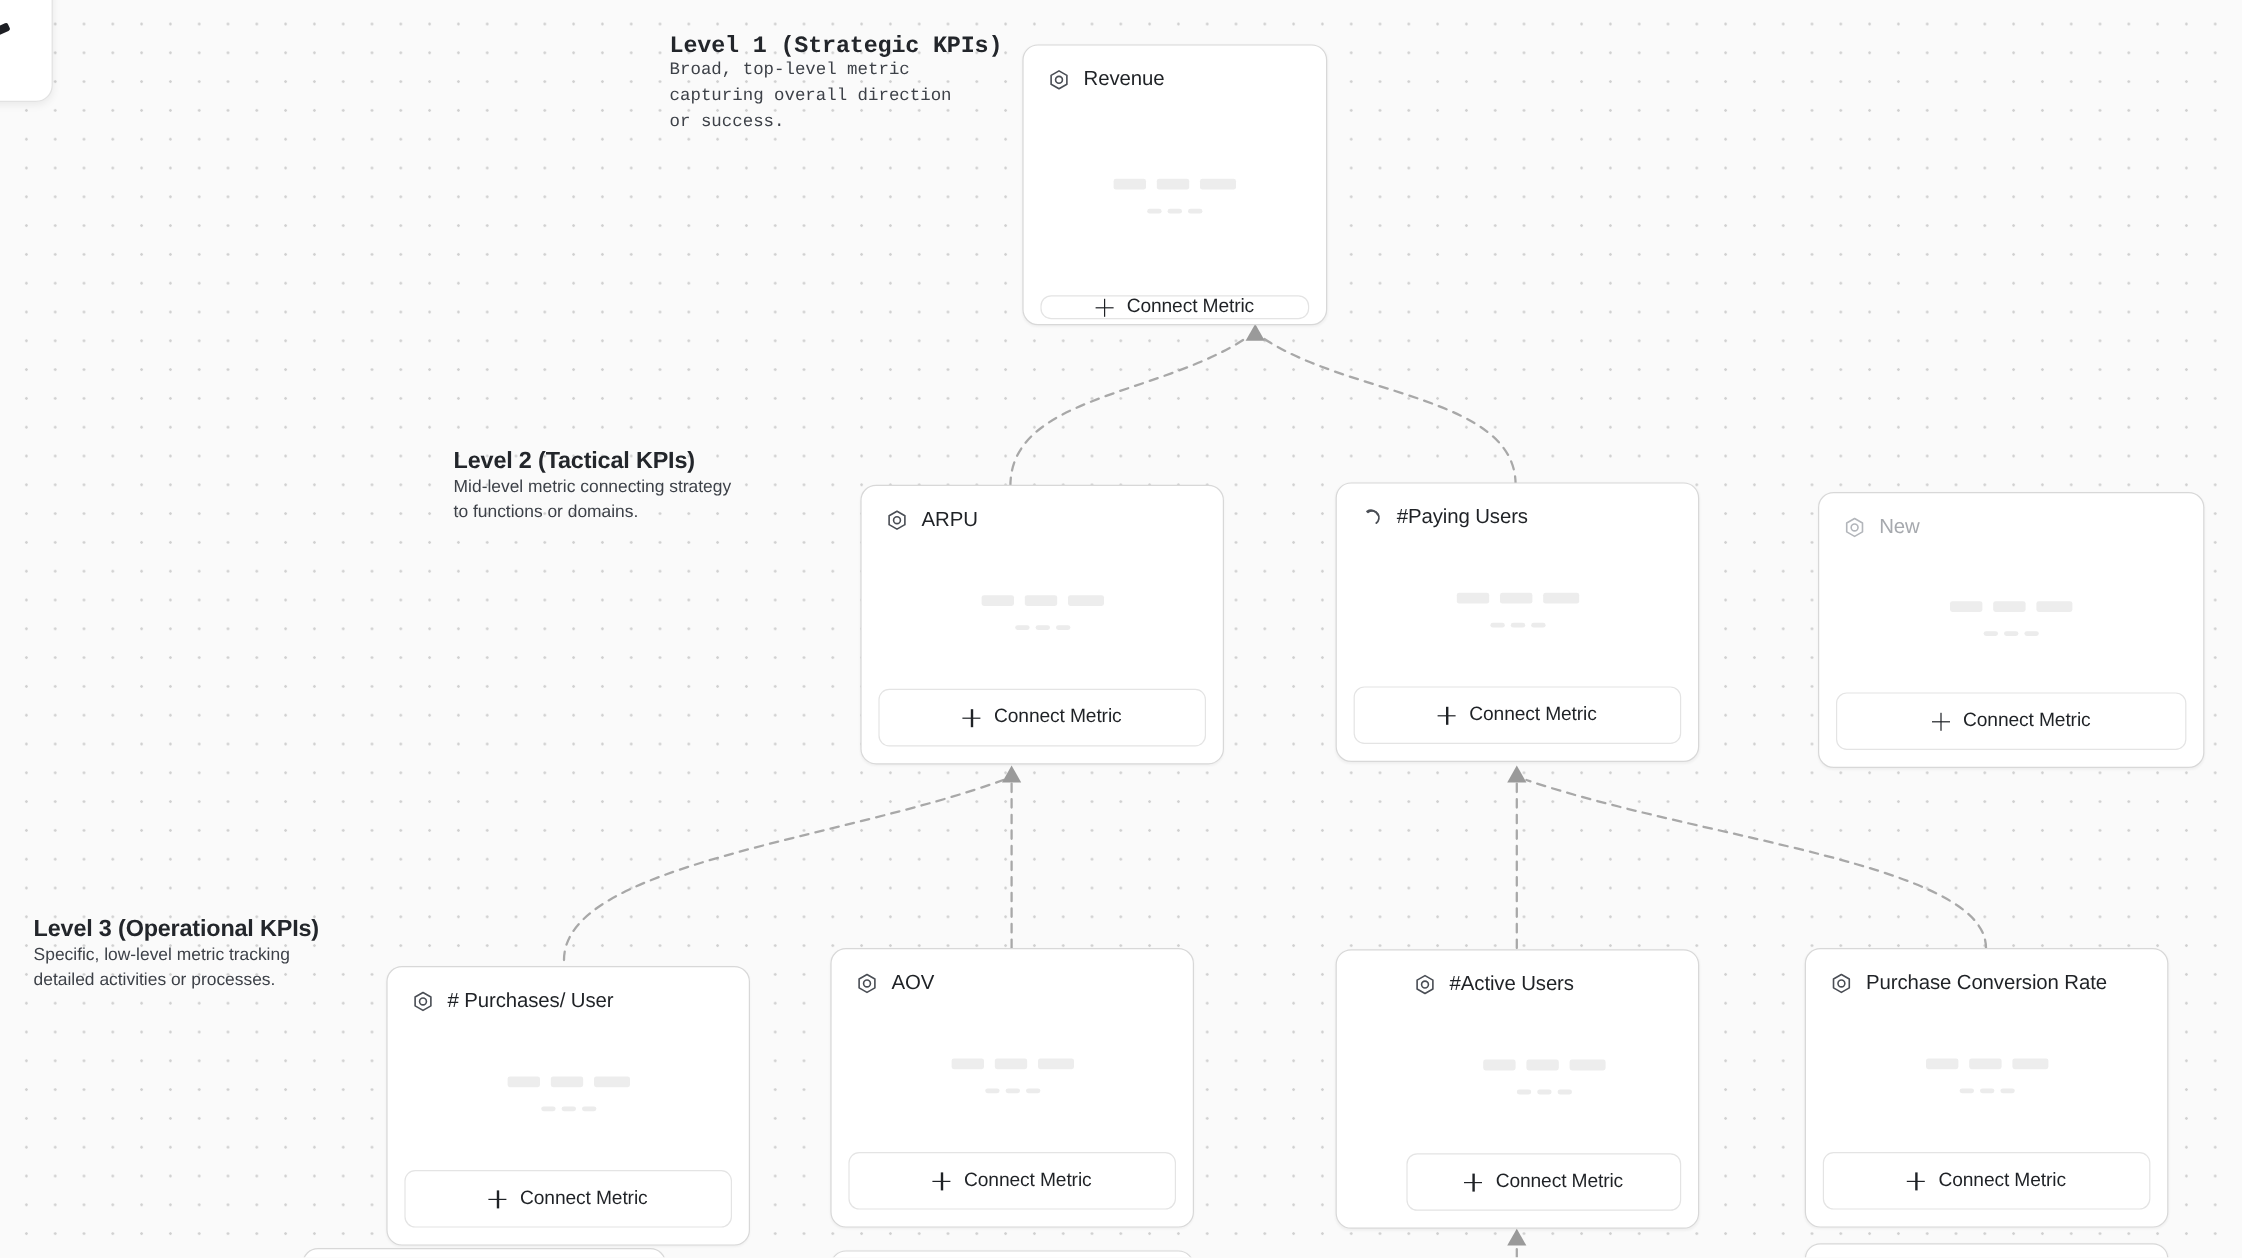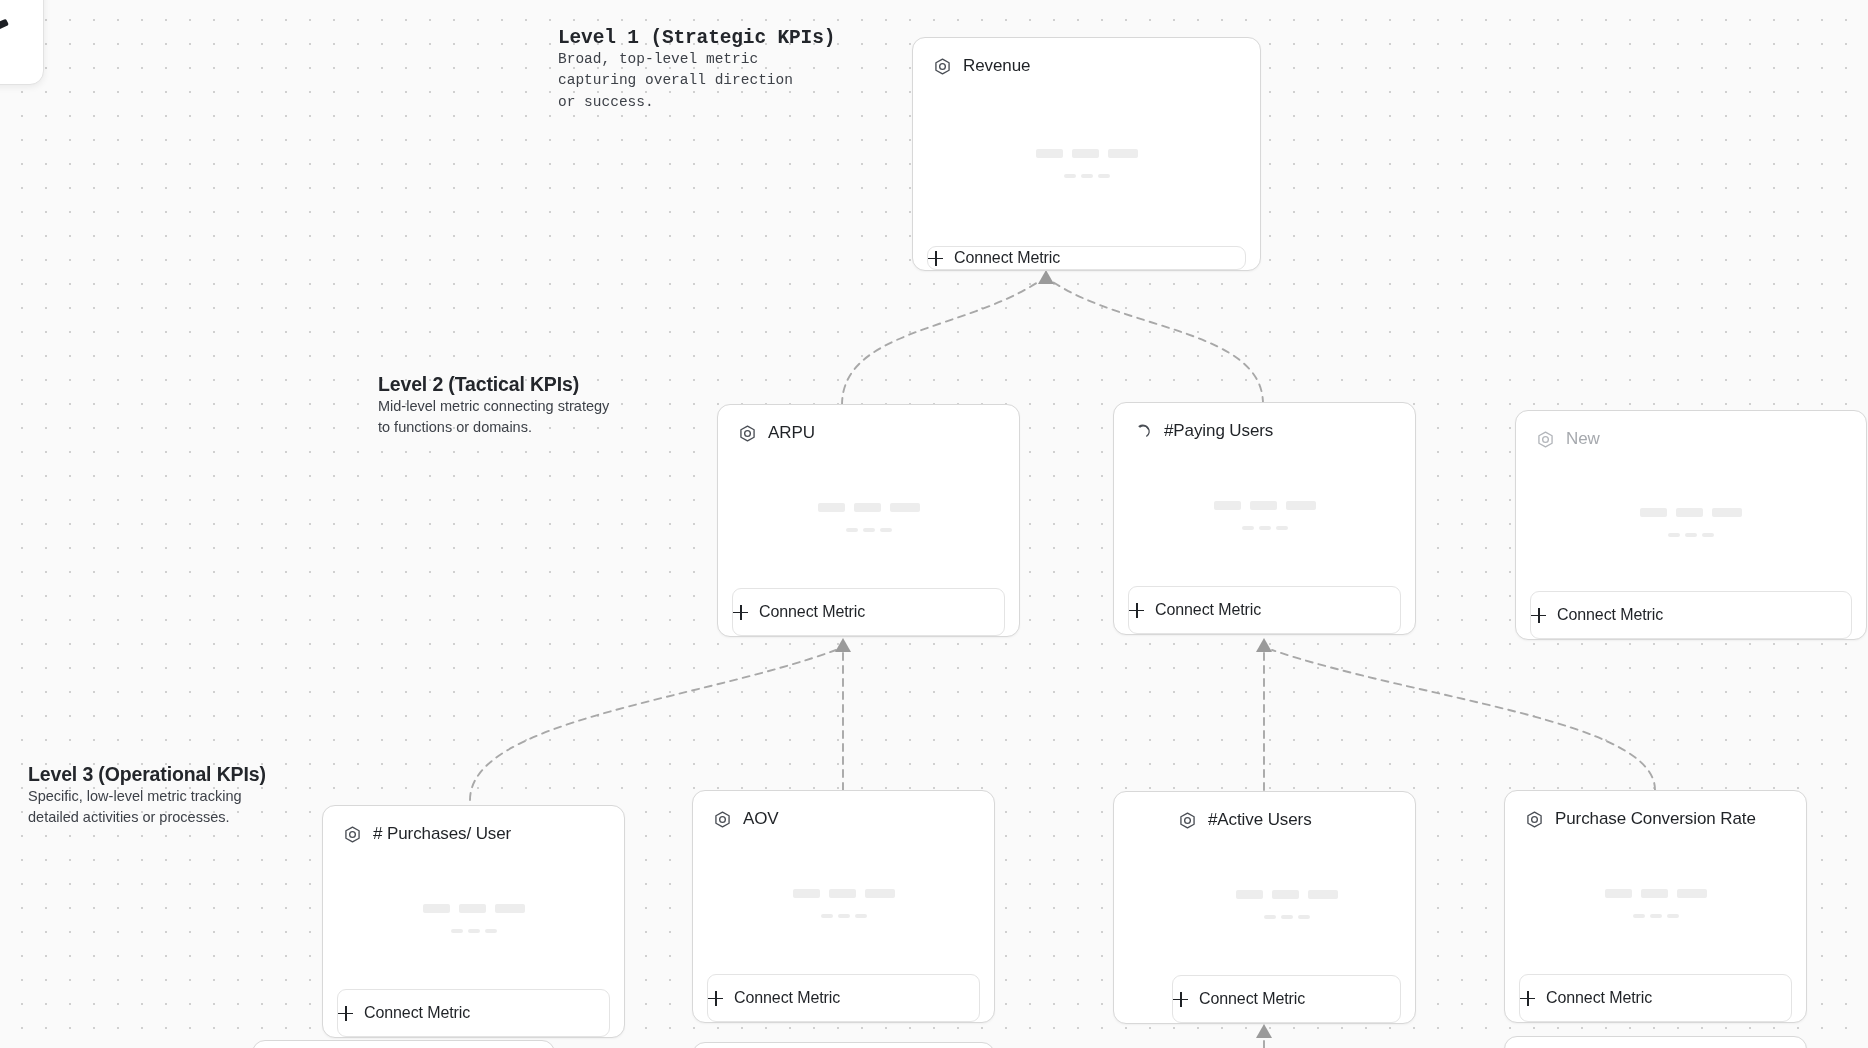--- a/index.html
+++ b/index.html
@@ -112,27 +112,28 @@
     height: 4px;
     background: #ececec;
   }
   .skel-row.small { gap: 5px; }
   .skel-row.small .skel.w1 { width: 12px; }
   .skel-row.small .skel.w2 { width: 12px; }
   .skel-row.small .skel.w3 { width: 12px; }
 
   
   .connect-btn {
-    margin: 0 14px 0 14px;
+    margin: 0 14px 14px 14px;
     height: 48px;
     border: 1px solid #e4e4e4;
     border-radius: 9px;
     background: #fff;
     display: flex;
     align-items: center;
+    justify-content: center;
     gap: 11px;
     cursor: pointer;
     font-family: inherit;
   }
   .plus-icon {
     width: 15px; height: 15px;
     flex: 0 0 15px;
     position: relative;
     color: #1f2226;
   }
@@ -217,21 +218,21 @@
   <div class="level-label" style="left:378px; top:373px;">
     <div class="level-title">Level 2 (Tactical KPIs)</div>
     <div class="level-desc">Mid-level metric connecting strategy to functions or domains.</div>
   </div>
 
   <div class="level-label" style="left:28px; top:763px;">
     <div class="level-title">Level 3 (Operational KPIs)</div>
     <div class="level-desc">Specific, low-level metric tracking detailed activities or processes.</div>
   </div>
 
-  <div class="node" id="node-revenue" style="left:912px; top:37px; width:349px; height:234px;gap:48px;">
+  <div class="node" id="node-revenue" style="left:852px; top:37px; width:254px; height:234px;gap:48px;">
     <div class="node-header">
       <span class="node-icon">
         <svg viewBox="0 0 24 24" fill="none" stroke="currentColor" stroke-width="1.7" stroke-linejoin="round">
             <path d="M12 2.6 20.3 7.3 20.3 16.7 12 21.4 3.7 16.7 3.7 7.3 Z"></path>
         <circle cx="12" cy="12" r="3.6"></circle>
           </svg>
       </span>
       <span class="node-title">Revenue</span>
     </div>
     <div class="node-body">
@@ -301,21 +302,21 @@
         <span class="skel w2"></span>
         <span class="skel w3"></span>
       </div>
     </div>
     <div class="connect-btn">
       <span class="plus-icon"></span>
       <span class="connect-label">Connect Metric</span>
     </div>
   </div>
 
-  <div class="node muted" id="node-new" style="left:1515px; top:410px; width:352px; height:230px;">
+  <div class="node muted" id="node-new" style="left:1515px; top:410px; width:322px; height:230px;">
     <div class="node-header">
       <span class="node-icon">
         <svg viewBox="0 0 24 24" fill="none" stroke="currentColor" stroke-width="1.7" stroke-linejoin="round">
             <path d="M12 2.6 20.3 7.3 20.3 16.7 12 21.4 3.7 16.7 3.7 7.3 Z"></path>
         <circle cx="12" cy="12" r="3.6"></circle>
           </svg>
       </span>
       <span class="node-title">New</span>
     </div>
     <div class="node-body">

